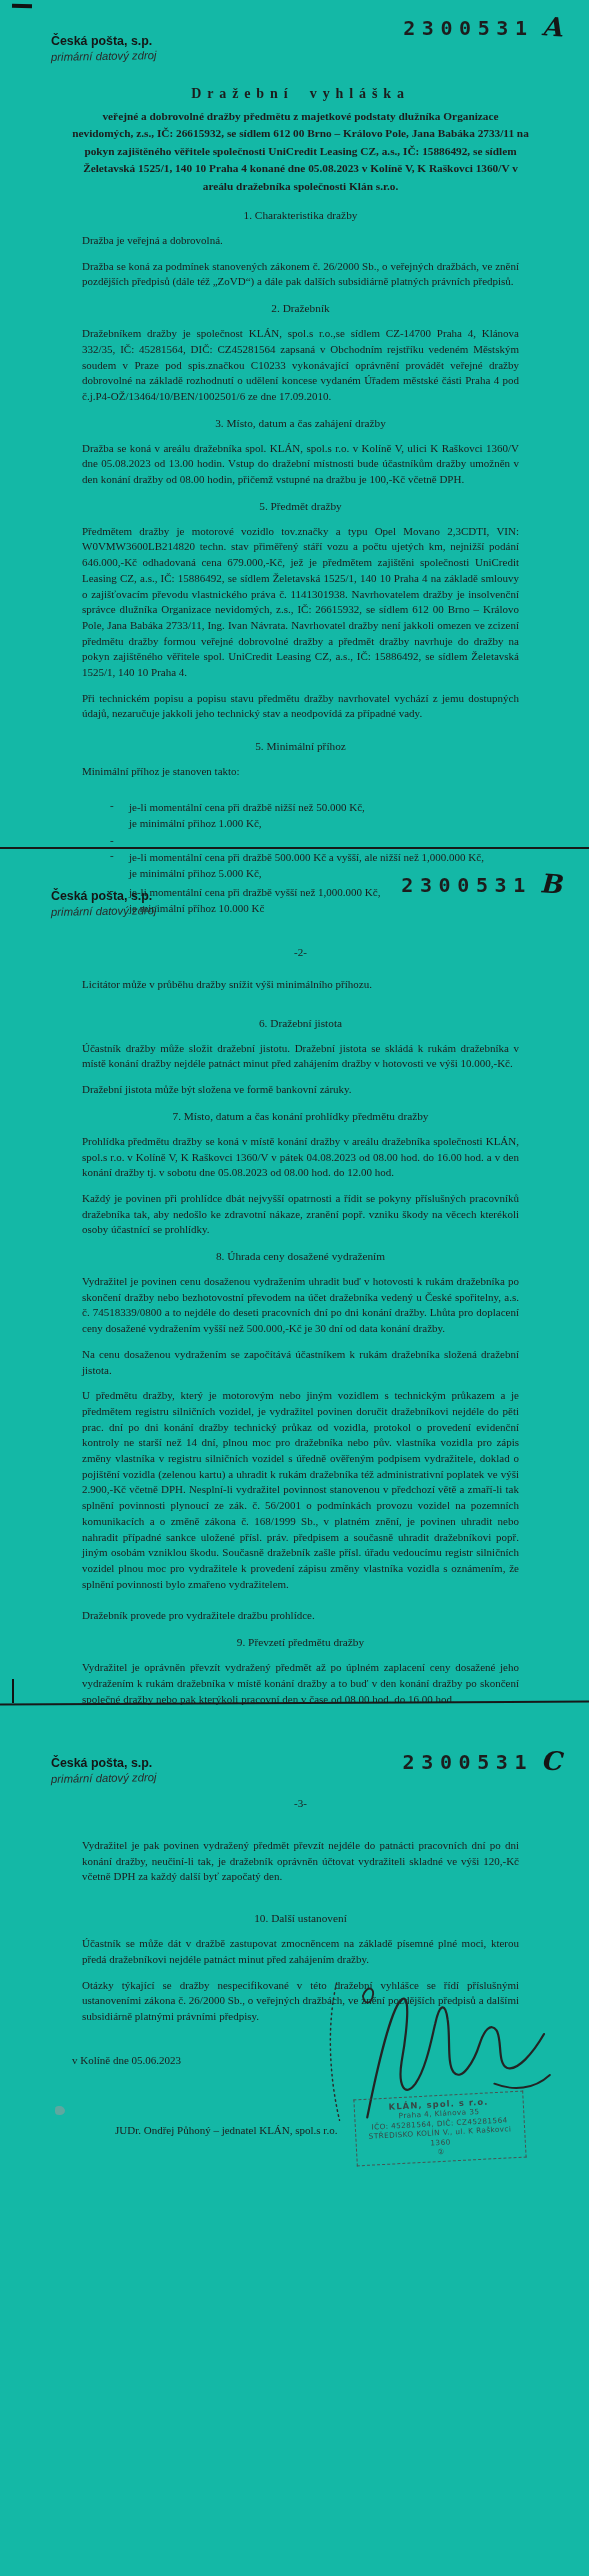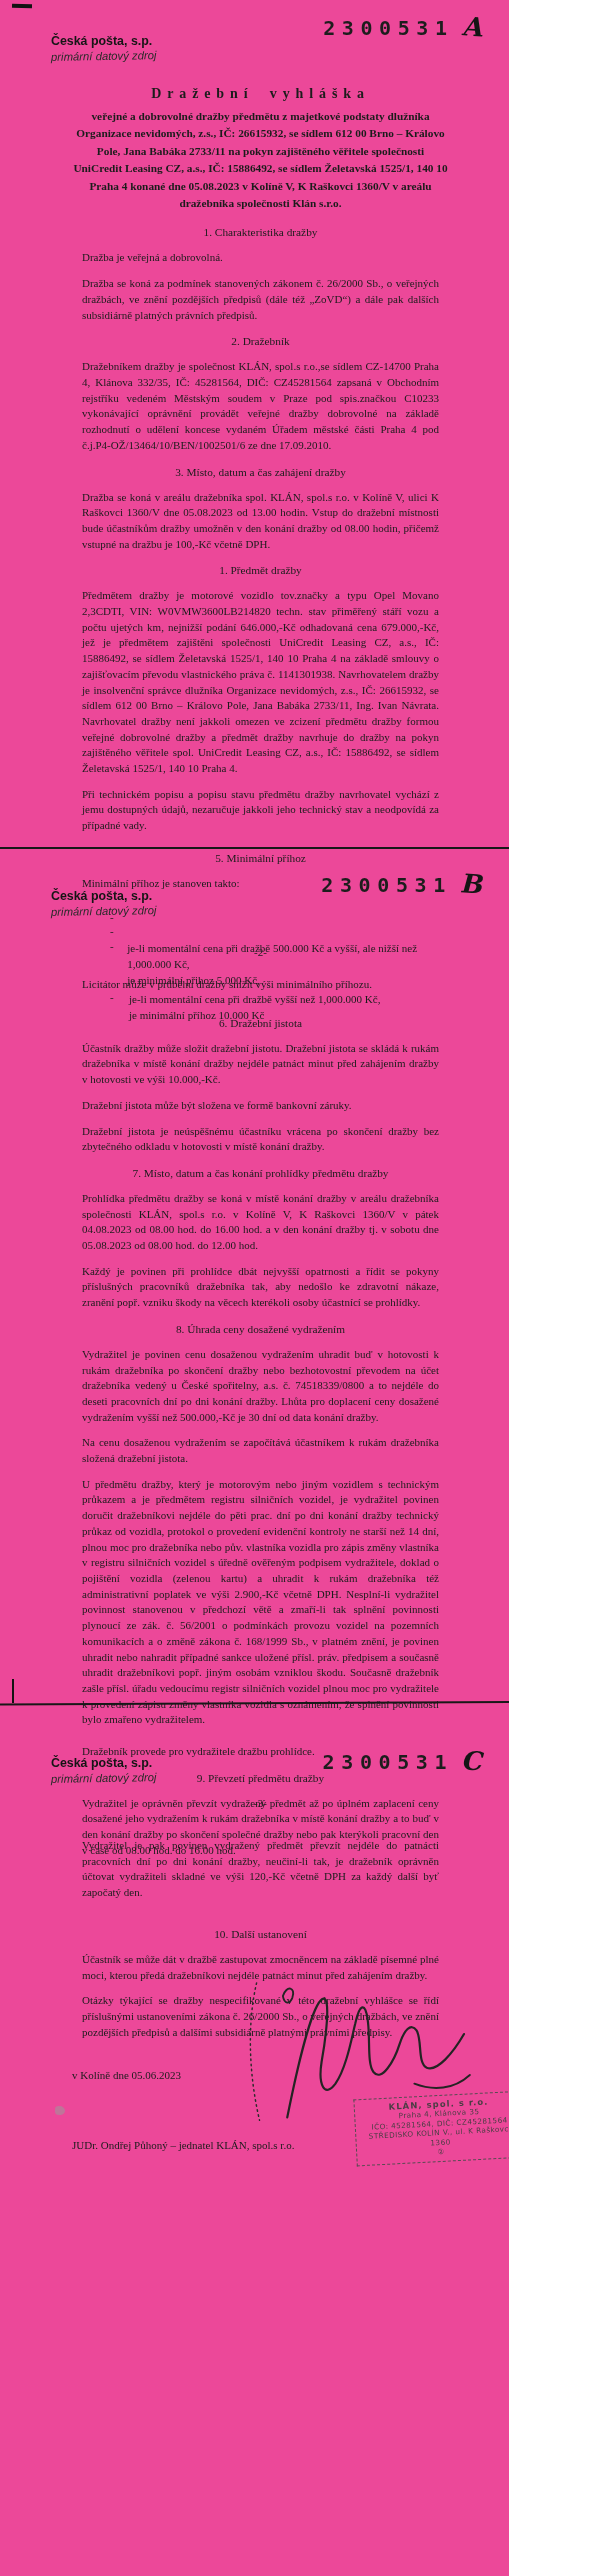--- a/index.html
+++ b/index.html
@@ -1,16 +1,16 @@
 <!DOCTYPE html>
 <html lang="cs" style="font-size:11.7px"><head>
 <meta charset="utf-8">
 <style>
   html,body{margin:0;padding:0;background:#ffffff;}
-  #sheet{position:relative;width:509px;height:2576px;background:#ec4899;overflow:hidden;
+  #sheet{position:relative;width:589px;height:2576px;background:#14b8a6;overflow:hidden;
          font-family:"Liberation Serif", serif;color:#1c1c1c;}
   .page{position:absolute;left:0;right:0;}
   .page-a{top:0;height:848px;}
   .page-b{top:851px;height:852px;}
   .page-c{top:1705px;height:871px;}
   .divider{position:absolute;left:-4.4px;width:609px;height:2.2px;background:#181818;}
   .divider-1{top:847px;}
   .divider-2{top:1702px;transform:rotate(-0.3deg);}
   .artifact-corner{position:absolute;left:11.7px;top:3.7px;width:20.4px;height:4.4px;background:#121212;transform:rotate(1.5deg);}
   .artifact-edge{position:absolute;left:11.7px;top:1679px;width:2.2px;height:24px;background:#121212;}
@@ -34,21 +34,21 @@
   .bullets{margin:19px 0 0 38px;}
   .bullet{display:flex;margin-bottom:2.9px;}
   .dash{width:19px;font-size:11px;}
   .bl{font-size:11px;line-height:16px;}
   .bl span{display:block;}
 
   .mt16{margin-top:11.7px;} .mt22{margin-top:16px;} .mt26{margin-top:19px;}
   .mt30{margin-top:22px;} .mt34{margin-top:25px;} .mt40{margin-top:29px;} .mt80{margin-top:58px;}
 
   .place-date{font-size:11px;}
-  .signatory{font-size:11px;}
+  .signatory{font-size:11px;margin-left:43px;}
 
   .sig-wrap{position:absolute;right:26px;top:269px;width:241px;height:161px;}
   .sig-wrap svg{width:100%;height:100%;}
   .stamp-box{position:absolute;left:355px;top:390px;width:156px;border:1.5px dashed #4c4c4c;
              padding:3.7px 5.8px 4.4px;transform:rotate(-3deg);text-align:center;
              font-family:"DejaVu Sans", sans-serif;color:#3d3d3d;opacity:.92;}
   .stamp-box .ln{font-size:7.3px;line-height:9.5px;letter-spacing:0.4px;}
   .stamp-box .ln0{font-size:8.4px;font-weight:bold;letter-spacing:1.1px;}
 </style>
 </head>
@@ -75,30 +75,34 @@
       <div class="sec-h mt16">1.  Charakteristika dražby</div>
       <p class="para">Dražba je veřejná a dobrovolná.</p>
       <p class="para">Dražba se koná za podmínek stanovených zákonem č. 26/2000 Sb., o veřejných dražbách, ve znění pozdějších předpisů (dále též „ZoVD“) a dále pak dalších subsidiárně platných právních předpisů.</p>
 
       <div class="sec-h">2.  Dražebník</div>
       <p class="para">Dražebníkem dražby je společnost KLÁN, spol.s r.o.,se sídlem CZ-14700  Praha 4, Klánova 332/35, IČ: 45281564, DIČ: CZ45281564 zapsaná v Obchodním rejstříku vedeném Městským soudem v Praze pod spis.značkou C10233 vykonávající oprávnění provádět veřejné dražby dobrovolné na základě rozhodnutí o udělení koncese vydaném Úřadem městské části Praha 4 pod č.j.P4-OŽ/13464/10/BEN/1002501/6 ze dne 17.09.2010.</p>
 
       <div class="sec-h">3.  Místo, datum a čas zahájení dražby</div>
       <p class="para">Dražba se koná v areálu dražebníka spol. KLÁN, spol.s r.o. v Kolíně V, ulici K Raškovci 1360/V dne 05.08.2023 od 13.00 hodin. Vstup do dražební místnosti bude účastníkům dražby umožněn v den konání dražby od 08.00 hodin, přičemž vstupné na dražbu je 100,-Kč včetně DPH.</p>
 
-      <div class="sec-h">1.  Předmět dražby</div>
+      <div class="sec-h">5.  Předmět dražby</div>
       <p class="para">Předmětem dražby je motorové vozidlo tov.značky a typu Opel Movano 2,3CDTI, VIN: W0VMW3600LB214820 techn. stav přiměřený stáří vozu a počtu ujetých km, nejnižší podání 646.000,-Kč odhadovaná cena 679.000,-Kč, jež je předmětem zajištěni společnosti UniCredit Leasing CZ, a.s., IČ: 15886492, se sídlem Želetavská 1525/1, 140 10  Praha 4  na základě smlouvy o zajišťovacím převodu vlastnického práva č. 1141301938. Navrhovatelem dražby je insolvenční správce dlužníka Organizace nevidomých, z.s., IČ: 26615932, se sídlem 612 00 Brno – Královo Pole, Jana Babáka 2733/11, Ing. Ivan Návrata. Navrhovatel dražby není jakkoli omezen ve zcizení předmětu dražby formou veřejné dobrovolné dražby a předmět dražby navrhuje do dražby na pokyn zajištěného věřitele spol. UniCredit Leasing CZ, a.s., IČ: 15886492, se sídlem Želetavská 1525/1, 140 10  Praha 4.</p>
       <p class="para">Při technickém popisu a popisu stavu předmětu dražby navrhovatel vychází z jemu dostupných údajů, nezaručuje jakkoli jeho technický stav a neodpovídá za případné vady.</p>
 
       <div class="sec-h mt22">5.  Minimální příhoz</div>
       <p class="para">Minimální příhoz je stanoven takto:</p>
 
       <div class="bullets">
         <div class="bullet">
           <span class="dash">-</span>
+          <span class="bl">
+              <span>je-li momentální cena při dražbě nižší než 50.000 Kč,</span>
+              <span>je minimální přihoz 1.000 Kč,</span>
+            </span>
         </div>
         <div class="bullet">
           <span class="dash">-</span>
         </div>
         <div class="bullet">
           <span class="dash">-</span>
           <span class="bl">
               <span>je-li momentální cena při dražbě 500.000 Kč a vyšší, ale nižší než  1,000.000 Kč,</span>
               <span>je minimální přihoz 5.000 Kč,</span>
             </span>
@@ -126,21 +130,20 @@
       <span class="stamp-letter">B</span>
     </div>
 
     <div class="content" style="padding-top:95px;">
       <div class="pageno">-2-</div>
       <p class="para lead mt26">Licitátor může v průběhu dražby snížit výši minimálního příhozu.</p>
 
       <div class="sec-h mt30">6.  Dražební jistota</div>
       <p class="para">Účastník dražby může složit dražební jistotu. Dražební jistota se skládá k rukám dražebníka v místě konání dražby nejdéle patnáct minut před zahájením dražby v hotovosti ve výši 10.000,-Kč.</p>
       <p class="para">Dražební jistota může být složena ve formě bankovní záruky.</p>
-      <p class="para">Dražební jistota je neúspěšnému účastníku vrácena po skončení dražby bez zbytečného odkladu v hotovosti v místě konání dražby.</p>
 
       <div class="sec-h">7.  Místo, datum a čas konání prohlídky předmětu dražby</div>
       <p class="para">Prohlídka  předmětu dražby se koná v místě konání dražby v areálu dražebníka společnosti KLÁN, spol.s r.o. v Kolíně V, K Raškovci 1360/V v pátek 04.08.2023 od 08.00 hod. do 16.00 hod. a v den konání dražby tj. v sobotu dne 05.08.2023 od 08.00 hod. do 12.00 hod.</p>
       <p class="para">Každý je povinen při prohlídce dbát nejvyšší opatrnosti a řídit se pokyny příslušných pracovníků dražebníka tak, aby nedošlo ke zdravotní nákaze, zranění popř. vzniku škody na věcech kterékoli osoby účastnící se prohlídky.</p>
 
       <div class="sec-h">8.  Úhrada ceny dosažené vydražením</div>
       <p class="para">Vydražitel je povinen cenu dosaženou vydražením uhradit buď v hotovosti k rukám dražebníka po skončení dražby nebo bezhotovostní převodem na účet dražebníka vedený u České spořitelny, a.s. č. 74518339/0800 a to nejdéle do deseti pracovních dní po dni konání dražby. Lhůta pro doplacení ceny dosažené vydražením vyšší než 500.000,-Kč je 30 dní od data konání dražby.</p>
       <p class="para">Na cenu dosaženou vydražením se započítává účastníkem k rukám dražebníka složená dražební jistota.</p>
       <p class="para">U předmětu dražby, který je motorovým nebo jiným vozidlem s technickým průkazem a je předmětem registru silničních vozidel, je vydražitel povinen doručit dražebníkovi nejdéle do pěti prac. dní po dni konání dražby technický průkaz od vozidla, protokol o provedení evidenční kontroly ne starší než 14 dní, plnou moc pro dražebníka nebo pův. vlastníka vozidla pro zápis změny vlastníka v registru silničních vozidel s úředně ověřeným podpisem vydražitele, doklad o pojištění vozidla (zelenou kartu) a uhradit k rukám dražebníka též administrativní poplatek ve výši 2.900,-Kč včetně DPH. Nesplní-li vydražitel povinnost stanovenou v předchozí větě a zmaří-li tak splnění povinnosti plynoucí ze zák. č. 56/2001 o podmínkách provozu vozidel na pozemních komunikacích a o změně zákona č. 168/1999 Sb., v platném znění, je povinen uhradit nebo nahradit případné sankce uložené přísl. práv. předpisem  a současně uhradit dražebníkovi popř. jiným osobám vzniklou škodu. Současně dražebník zašle přísl. úřadu vedoucímu registr silničních vozidel plnou moc pro vydražitele k provedení zápisu změny vlastníka vozidla s oznámením, že splnění povinnosti bylo zmařeno vydražitelem.</p>
       <p class="para mt22">Dražebník provede pro vydražitele dražbu prohlídce.</p>

